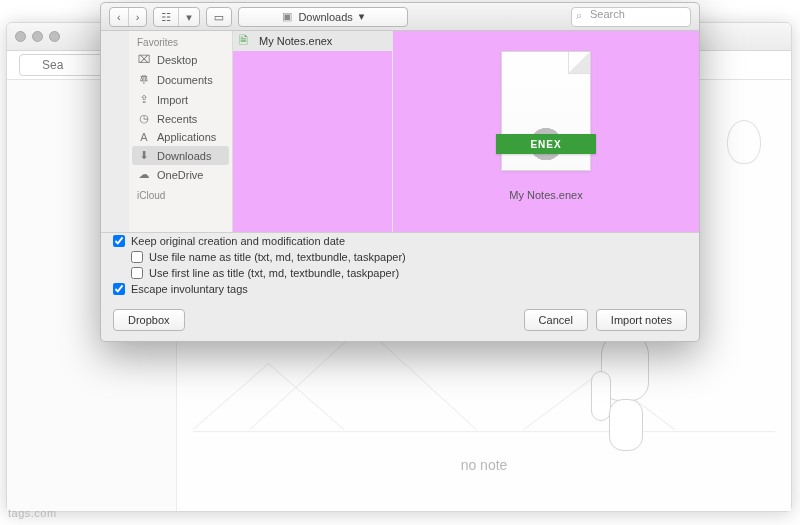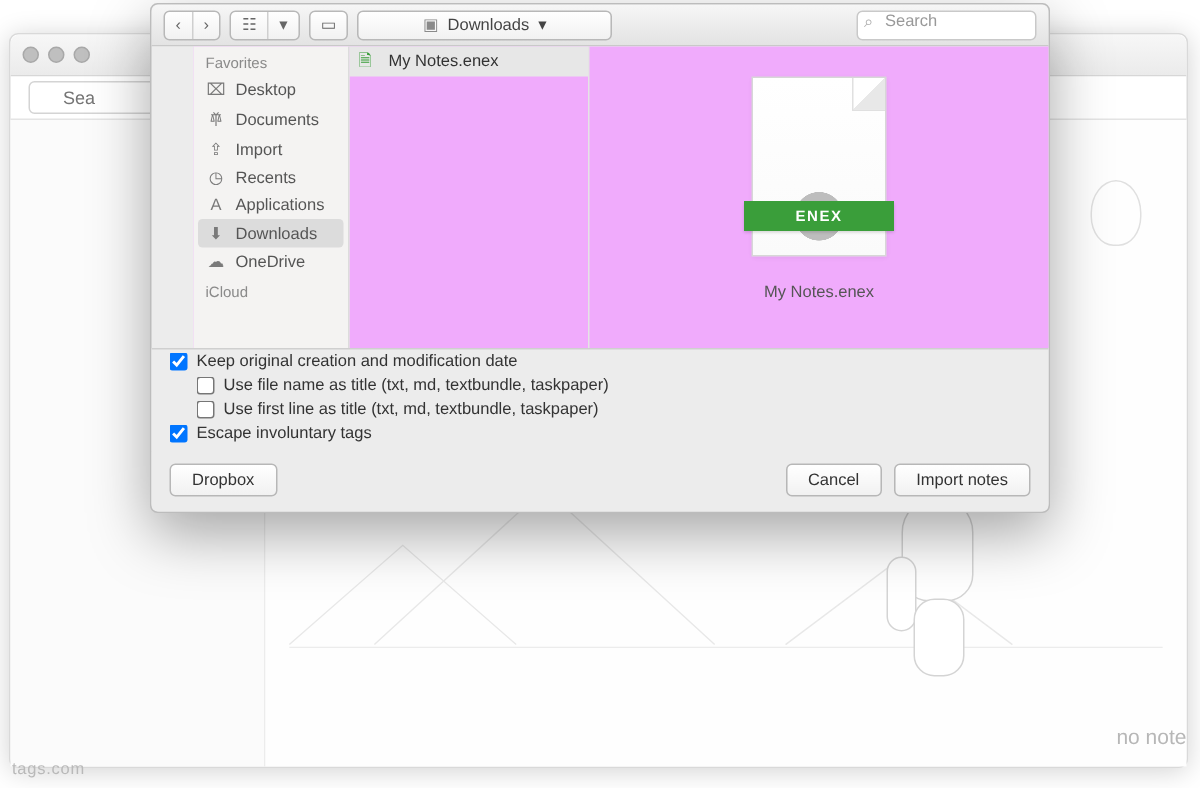--- a/index.html
+++ b/index.html
@@ -10,21 +10,21 @@
     background:#fff; border:1px solid #d9d9d9; border-radius:6px;
     box-shadow:0 2px 18px rgba(0,0,0,0.18);
   }
   .bg-titlebar { height:28px; background:linear-gradient(#f7f7f7,#ebebeb); border-bottom:1px solid #d7d7d7; border-radius:6px 6px 0 0; display:flex; align-items:center; padding:0 8px; gap:6px;}
   .traffic { width:11px; height:11px; border-radius:50%; background:#bfbfbf; border:1px solid #a8a8a8;}
   .bg-toolbar { height:28px; display:flex; align-items:center; padding:0 8px; gap:6px;}
   .bg-search { margin-left:4px; width:170px; height:22px; border:1px solid #d4d4d4; border-radius:4px; background:#fff; font-size:12px; padding:0 6px 0 22px; color:#888; position:relative;}
   .bg-body { position:absolute; top:56px; left:0; right:0; bottom:0; border-top:1px solid #e4e4e4; display:flex;}
   .bg-left { width:170px; border-right:1px solid #ececec; background:#fbfbfb;}
   .bg-main { flex:1; position:relative; overflow:hidden; background:#fefefe;}
-  .no-note { position:absolute; bottom:12px; width:100%; text-align:right; color:#b7b7b7; font-size:14px;}
+  .no-note { position:absolute; bottom:38px; width:100%; text-align:center; color:#b7b7b7; font-size:14px;}
   
   .scenery { position:absolute; inset:0; }
   .balloon { position:absolute; right:30px; top:40px; width:34px; height:44px; border:1px solid #e0e0e0; border-radius:50% 50% 45% 45%; }
   .bear { position:absolute; right:130px; bottom:60px; width:70px; height:120px; }
   .bear div { position:absolute; border:1px solid #d4d4d4; background:#fff; }
 
   
   .sheet {
     position:absolute; left:100px; top:2px; width:600px; height:340px;
     background:#ececec; border:1px solid #bcbcbc; border-radius:5px;

